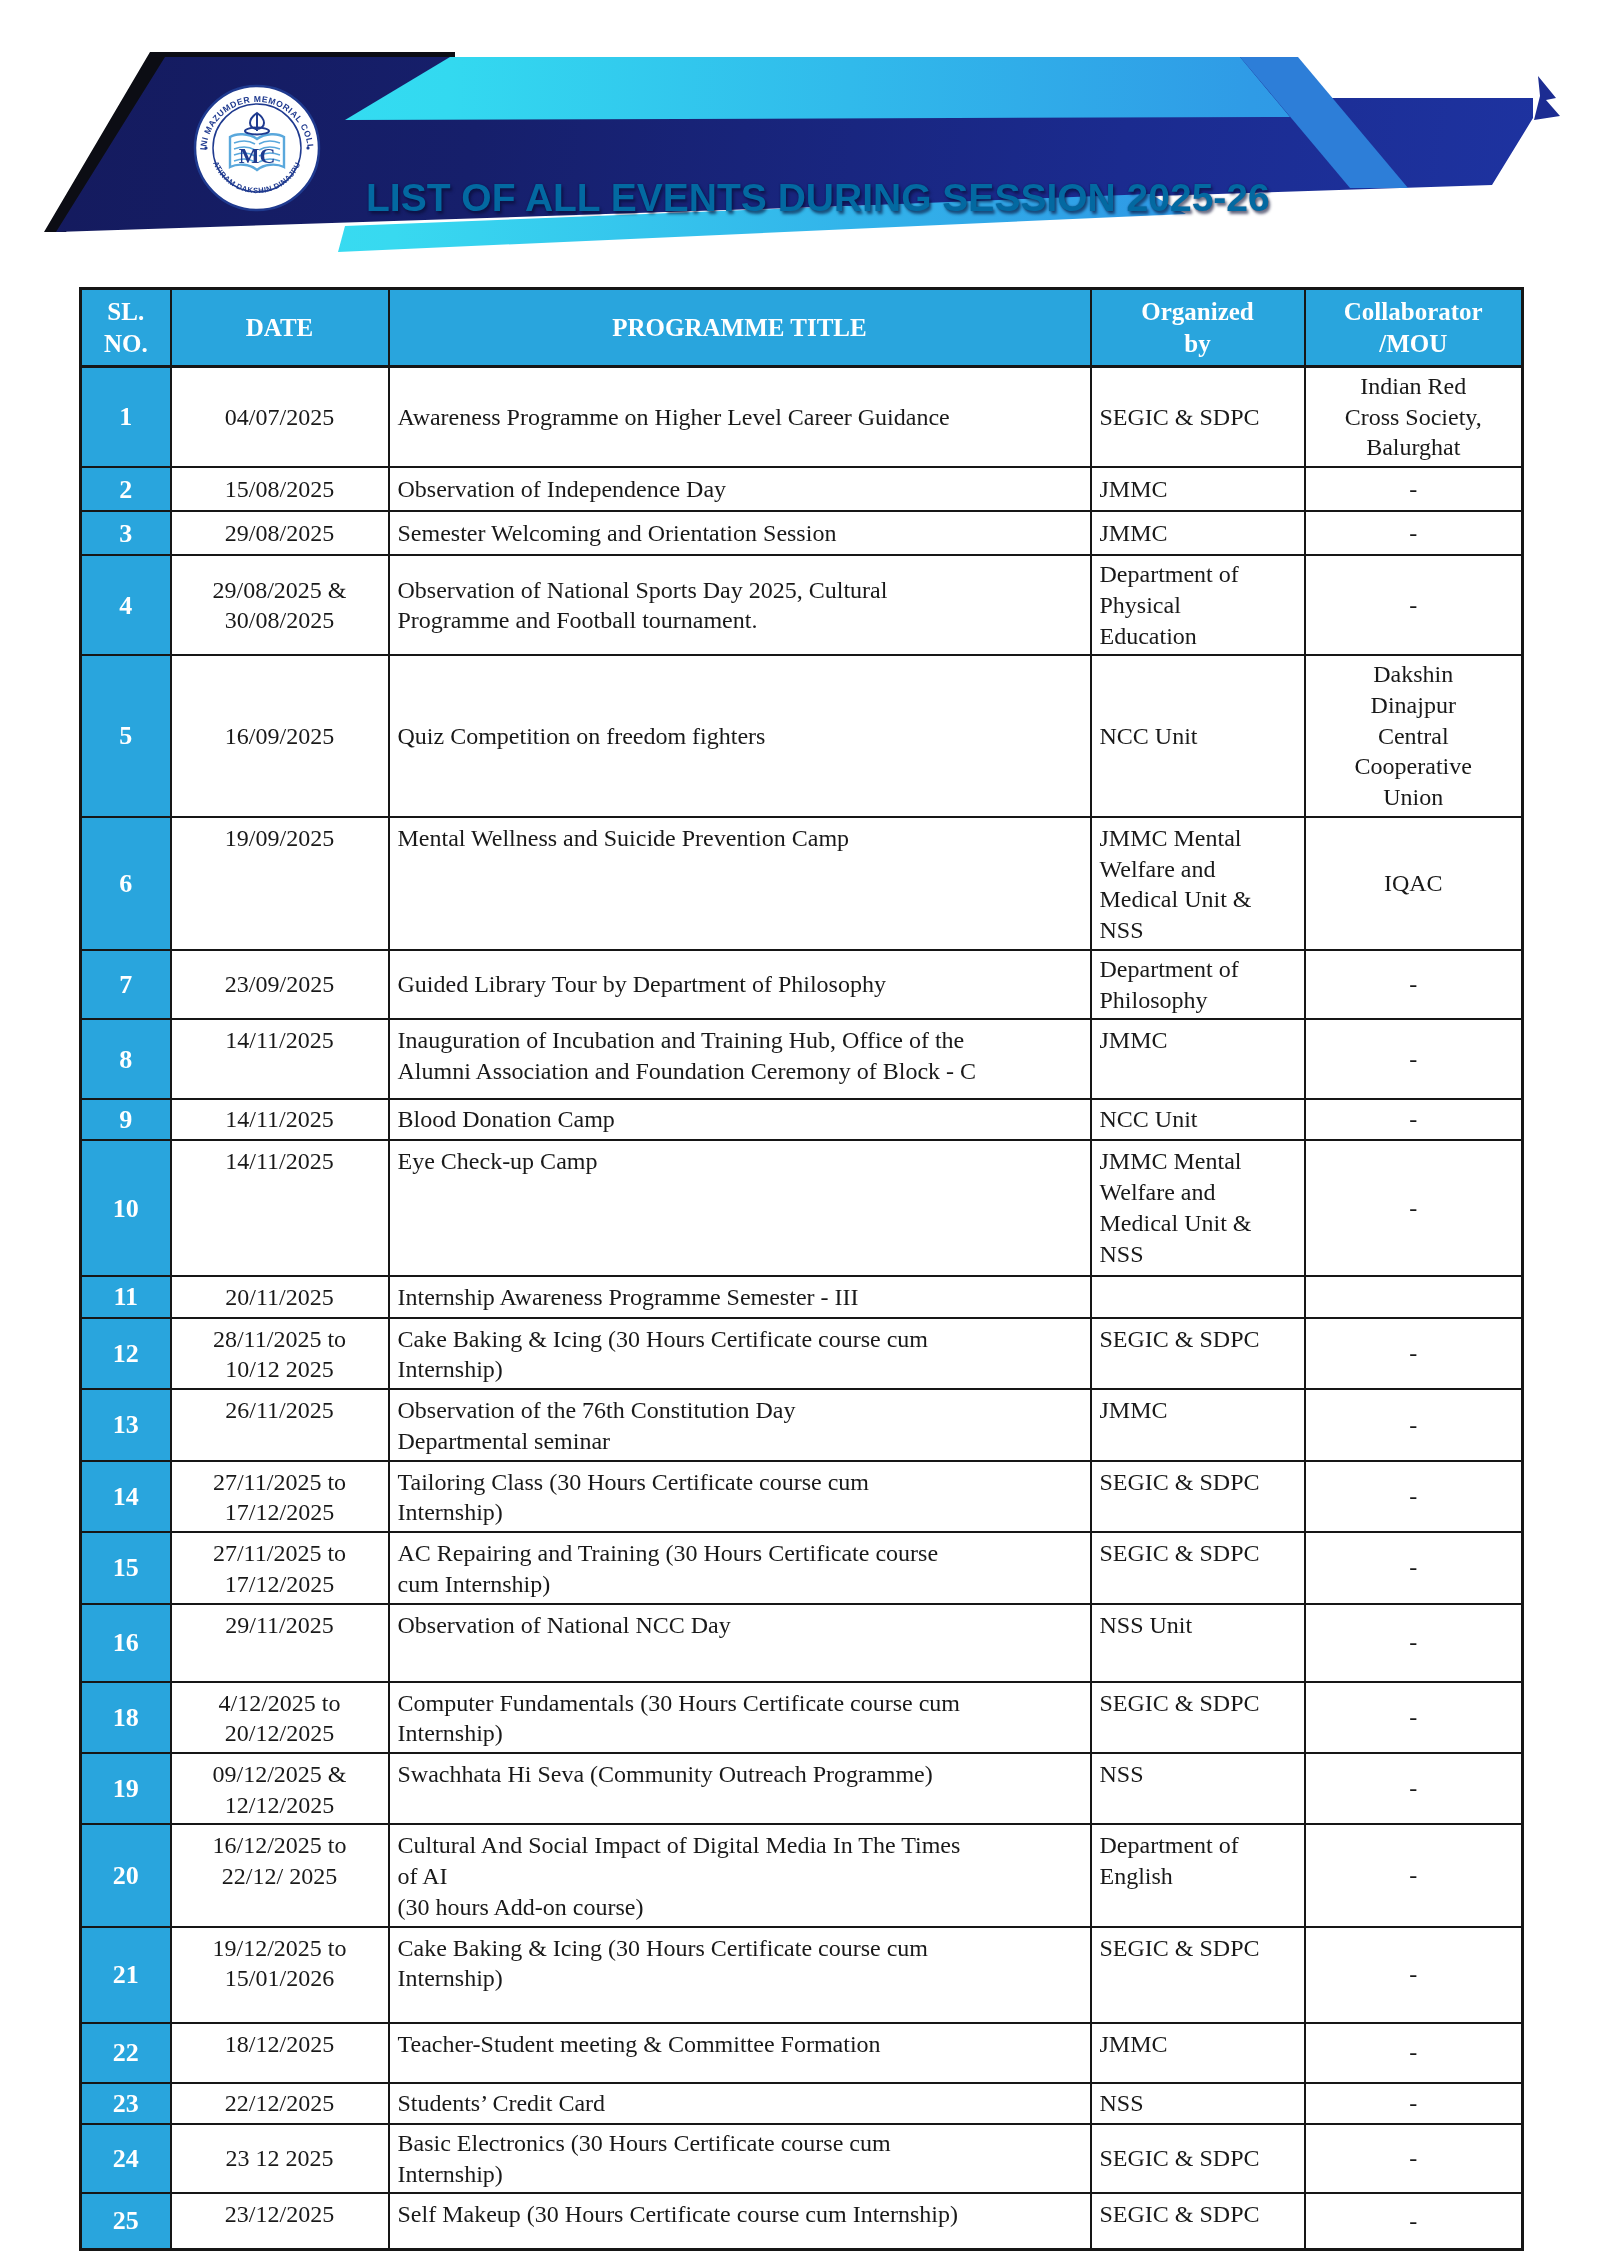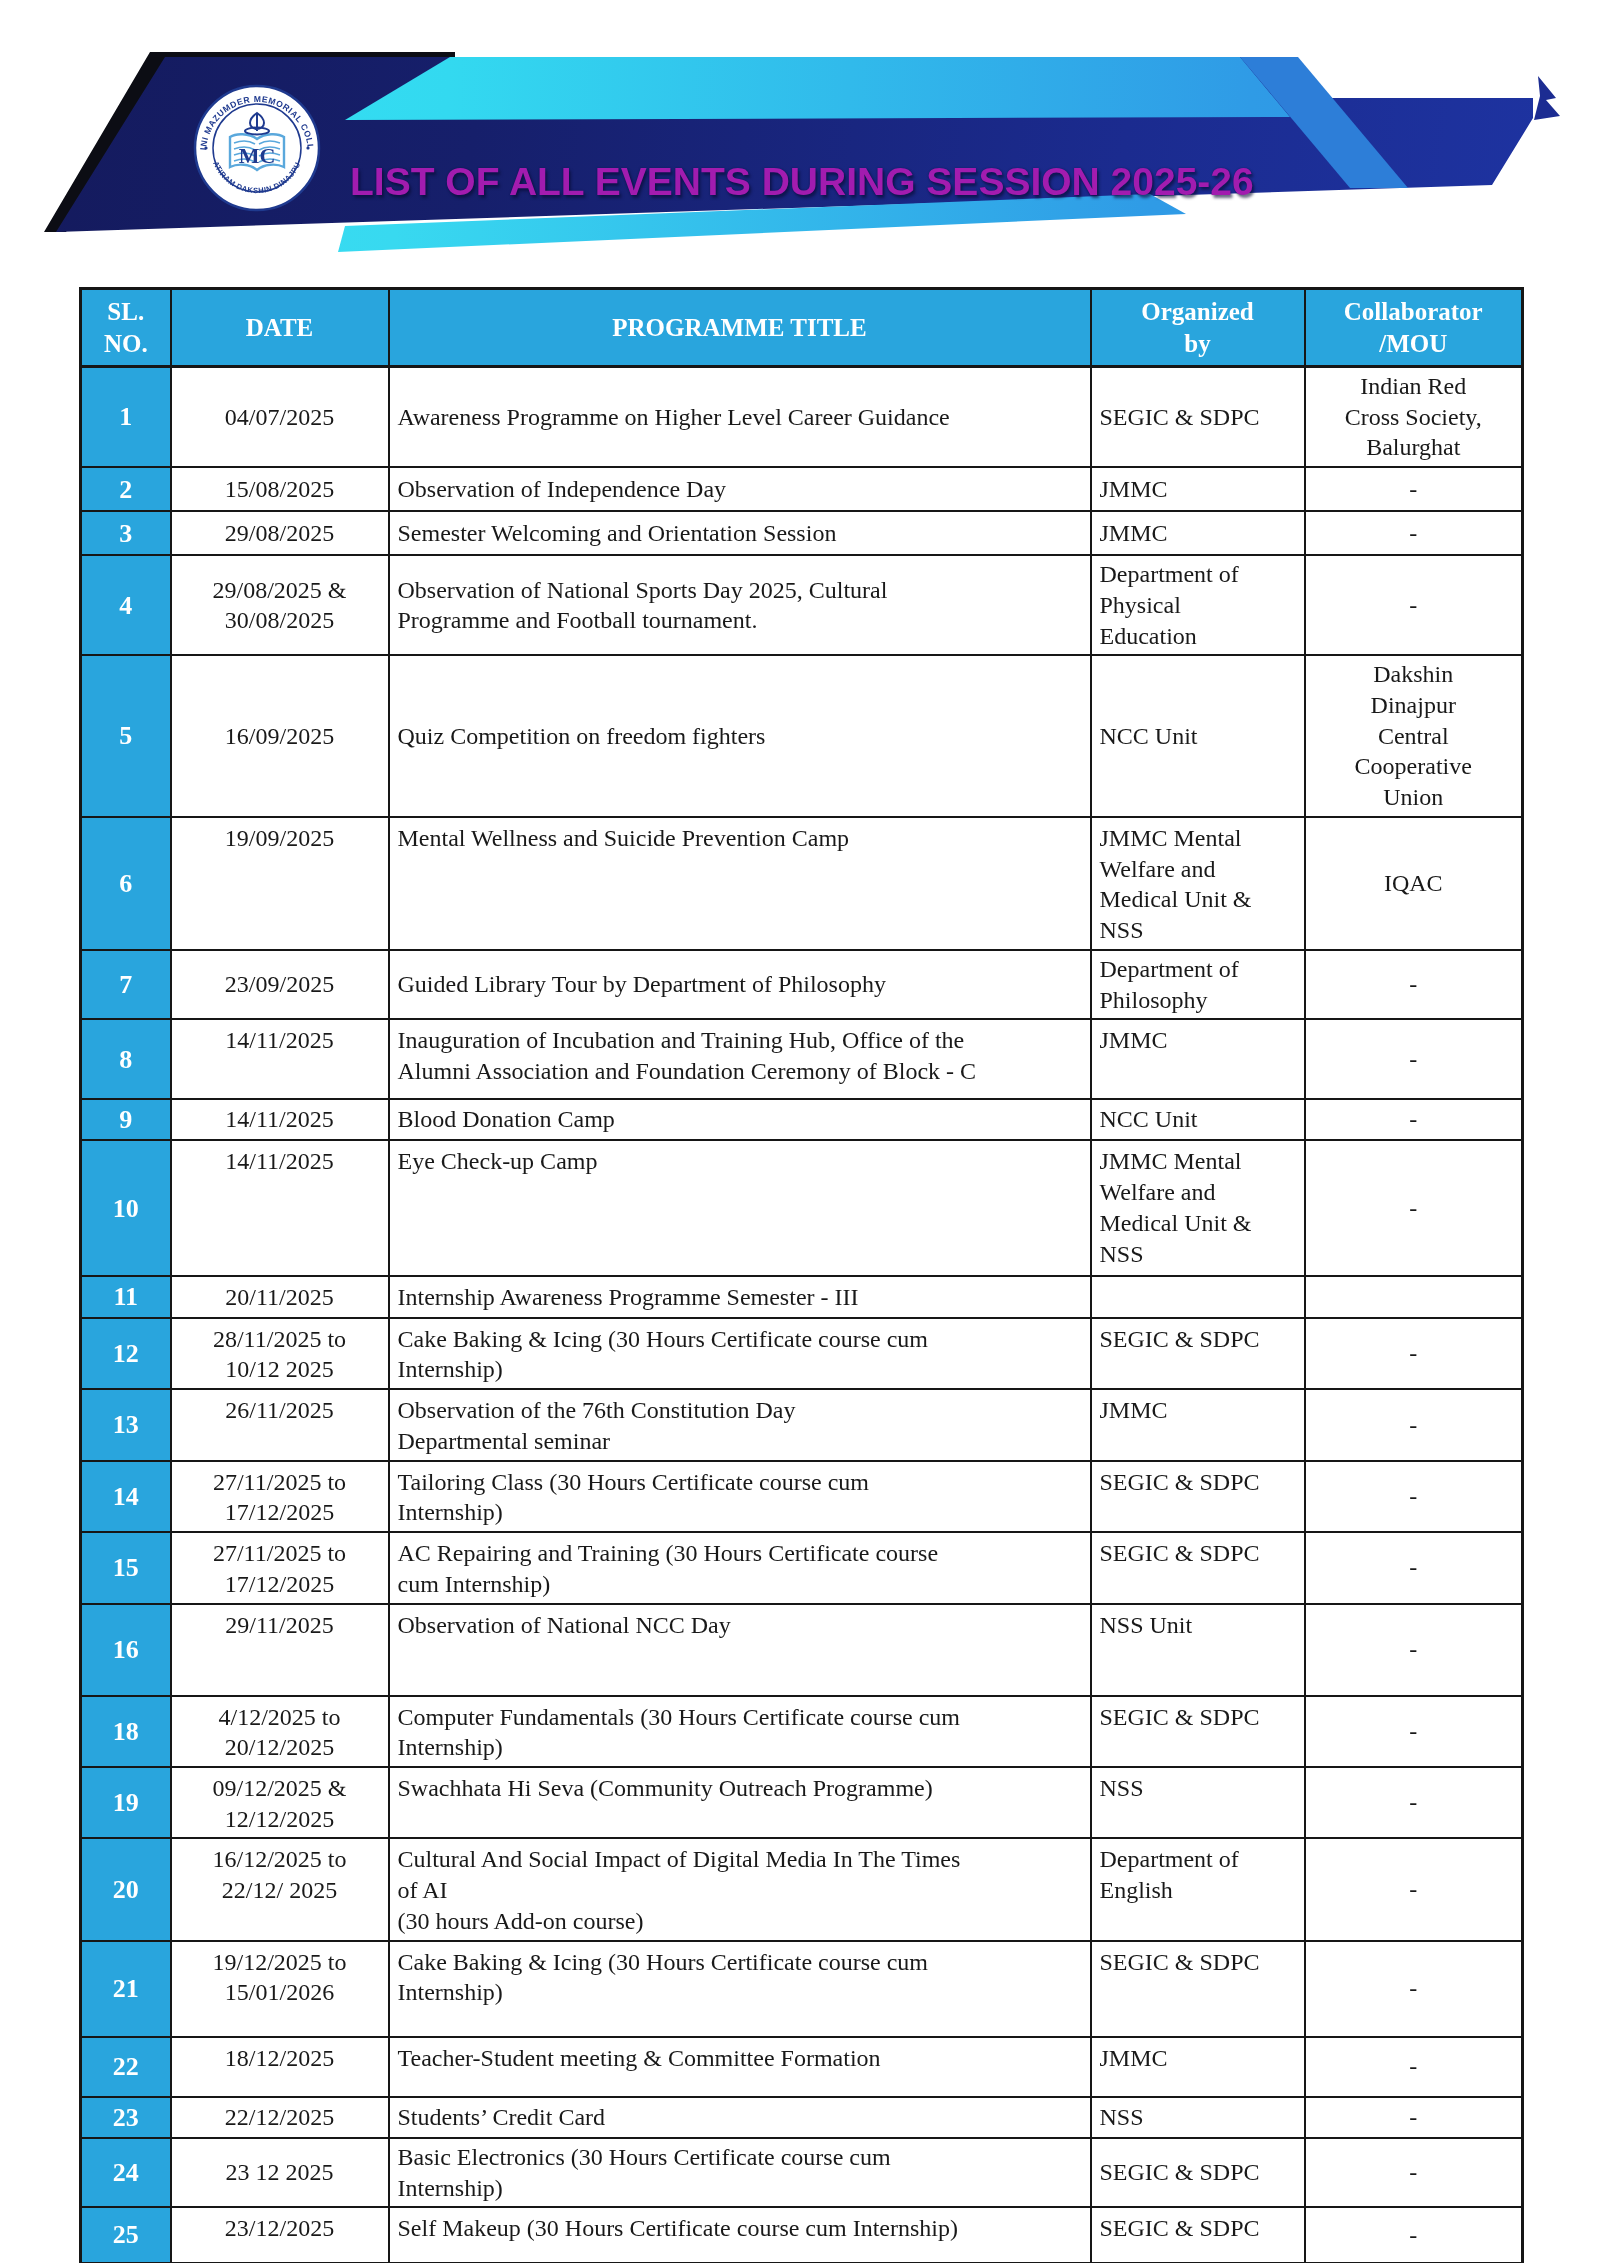--- a/index.html
+++ b/index.html
@@ -28,23 +28,23 @@
   }
   .stripe{
     background:#2d7ed8;
     clip-path:polygon(1240px 57px,1298px 57px,1408px 188px,1350px 188px);
   }
   .tip{
     background:#1c2c92;
     clip-path:polygon(1538px 76px,1556px 98px,1546px 100px,1560px 116px,1534px 120px,1540px 96px);
   }
   .page-title{
-    position:absolute;left:350px;top:160px;margin:0;
+    position:absolute;left:350px;top:160px;margin:16px;
     font-family:"Liberation Sans", sans-serif;font-weight:800;font-size:39px;
-    color:#a21caf;letter-spacing:0px;white-space:nowrap;
+    color:#0369a1;letter-spacing:0px;white-space:nowrap;
     text-shadow:2px 3px 3px rgba(8,12,50,.6),0 0 2px rgba(8,12,50,.45);
   }
   .logo{position:absolute;left:192px;top:83px;width:130px;height:130px;}
   
   table.events{
     position:absolute;left:79px;top:287px;width:1442px;
     border-collapse:collapse;table-layout:fixed;
     border:3px solid #161616;
   }
   .events th,.events td{
@@ -65,21 +65,21 @@
   td.c-org{white-space:pre-line;}
   td.c-collab{text-align:center;white-space:pre-line;}
   
   #rows tr:nth-child(1){height:90px}  #rows tr:nth-child(2){height:44px}
   #rows tr:nth-child(3){height:44px}  #rows tr:nth-child(4){height:98px}
   #rows tr:nth-child(5){height:158px} #rows tr:nth-child(6){height:122px}
   #rows tr:nth-child(7){height:62px}  #rows tr:nth-child(8){height:80px}
   #rows tr:nth-child(9){height:40px}  #rows tr:nth-child(10){height:136px}
   #rows tr:nth-child(11){height:40px} #rows tr:nth-child(12){height:62px}
   #rows tr:nth-child(13){height:62px} #rows tr:nth-child(14){height:62px}
-  #rows tr:nth-child(15){height:54px} #rows tr:nth-child(16){height:92px}
+  #rows tr:nth-child(15){height:54px} #rows tr:nth-child(16){height:78px}
   #rows tr:nth-child(17){height:62px} #rows tr:nth-child(18){height:62px}
   #rows tr:nth-child(19){height:60px} #rows tr:nth-child(20){height:96px}
   #rows tr:nth-child(21){height:60px} #rows tr:nth-child(22){height:40px}
   #rows tr:nth-child(23){height:40px} #rows tr:nth-child(24){height:56px}
   #rows tr:nth-child(25){height:42px}
   
   #rows tr:is(:nth-child(6),:nth-child(8),:nth-child(10),:nth-child(12),:nth-child(13),
               :nth-child(14),:nth-child(15),:nth-child(16),:nth-child(17),:nth-child(18),
               :nth-child(19),:nth-child(20),:nth-child(21),:nth-child(24))
         :is(td.c-date,td.c-title,td.c-org){vertical-align:top;padding-top:5px;}

